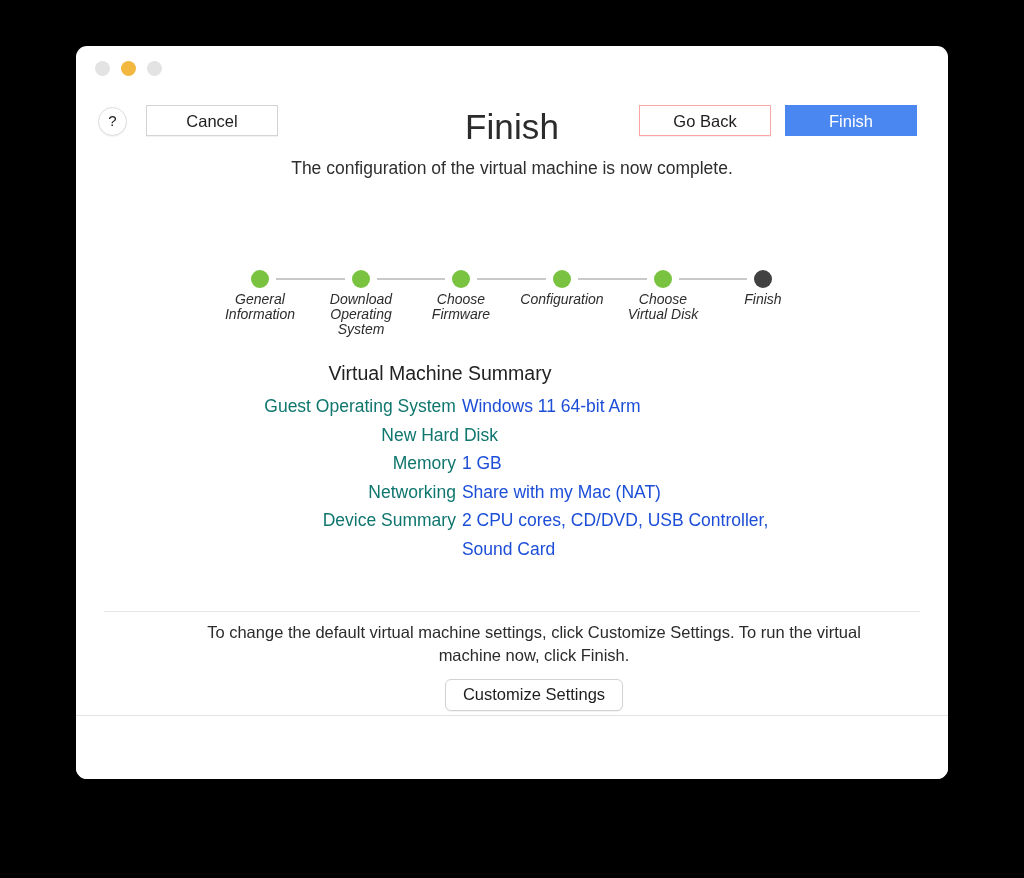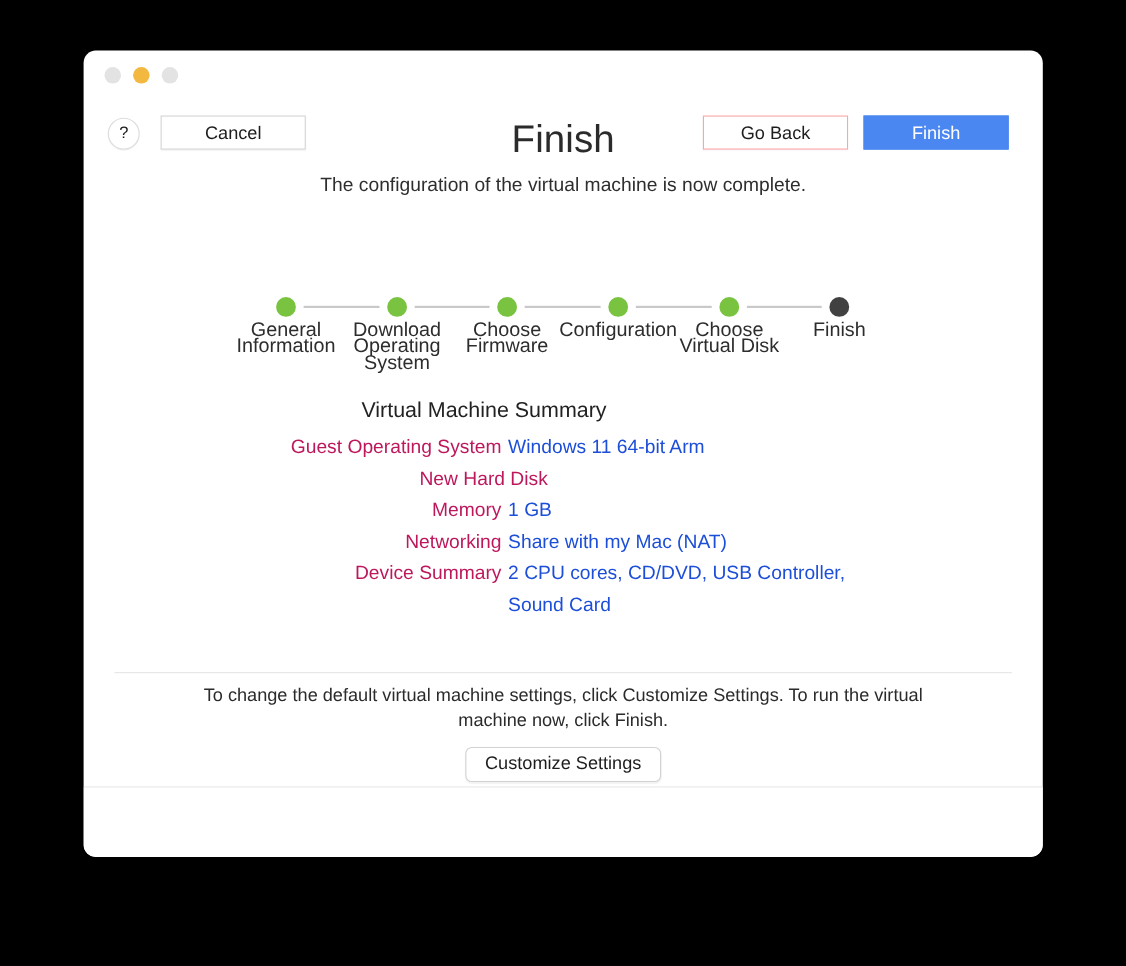--- a/index.html
+++ b/index.html
@@ -101,23 +101,24 @@
     position: absolute;
     top: 8px;
     height: 1.5px;
     background: #c9c9c9;
   }
   .step-label {
     position: absolute;
     top: 22px;
     width: 118px;
     text-align: center;
-    font-size: 18px;
+    font-size: 14px;
     line-height: 15px;
     color: #2d2d2d;
+    font-style: italic;
   }
 
   
   #summary {
     position: absolute;
     left: 0;
     top: 314px;
     width: 728px;
   }
   #summary-title {
@@ -131,21 +132,21 @@
   .summary-row {
     display: flex;
     align-items: flex-start;
     line-height: 28.5px;
   }
   .summary-label {
     width: 428px;
     text-align: right;
     padding-right: 6px;
     font-size: 17.5px;
-    color: #be185d;
+    color: #0f766e;
     box-sizing: border-box;
   }
   .summary-value {
     width: 380px;
     text-align: left;
     font-size: 17.5px;
     color: #1d4ed8;
     box-sizing: border-box;
   }
 
@@ -157,20 +158,21 @@
     width: 816px;
     height: 1px;
     background: #e6e6e6;
   }
   #customize-block {
     position: absolute;
     left: 0;
     top: 575px;
     width: 872px;
     text-align: center;
+    padding-left: 22px;
   }
   #customize-help {
     font-size: 16.5px;
     color: #2b2b2b;
     line-height: 23px;
     padding: 0 86px;
   }
   #customize-settings-button {
     margin-top: 12px;
     display: inline-block;

